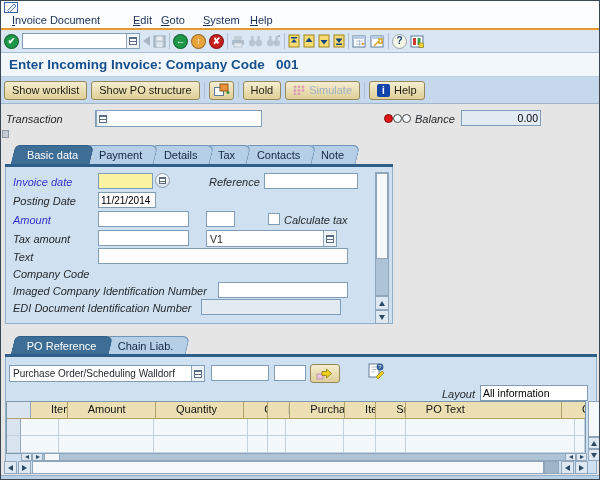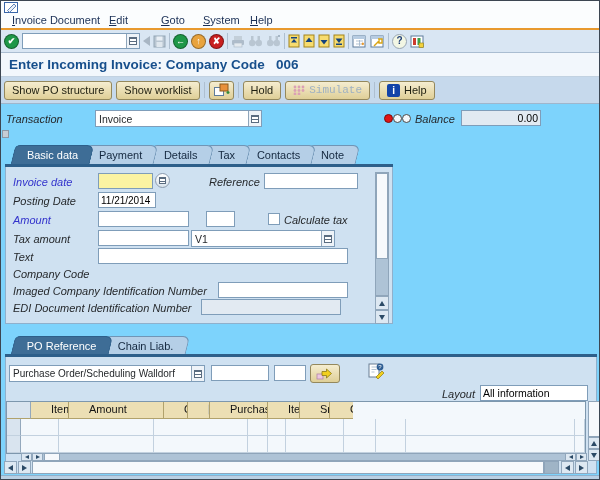--- a/index.html
+++ b/index.html
@@ -1,17 +1,17 @@
 <!DOCTYPE html>
 <html><head>
 <meta charset="utf-8">
 <style>
   * { margin:0; padding:0; box-sizing:border-box; }
   html,body { background:#9aa4ae; }
-  .win { position:relative; width:600px; height:480px; background:#7dd3fc;
+  .win { position:relative; width:600px; height:480px; background:#e5e5e5;
          border:1px solid #3c4652; overflow:hidden;
          font-family:"Liberation Sans",sans-serif; font-size:11px; color:#26292c; }
   .abs { position:absolute; }
 
   
   .topstrip { position:absolute; left:0; top:0; width:100%; height:27px; background:#fbfdfe; }
   .sessionicon { position:absolute; left:3px; top:1px; }
   .mitem { position:absolute; top:13px; display:inline-block; color:#1a2f55; cursor:default; }
   .mitem::first-letter { text-decoration:underline; }
   .orangeline { position:absolute; left:0; top:27px; width:100%; height:2px; background:#e8992e; }
@@ -34,21 +34,21 @@
   .ico { flex:none; display:inline-flex; }
 
   
   .titlerow { position:absolute; left:0; top:52px; width:100%; height:24px; background:#f2f7fc; border-bottom:1px solid #c2d2e1; }
   .apptitle { position:absolute; left:8px; top:4px; font-size:13.5px; font-weight:bold; color:#174f8c; white-space:pre; }
   .apptoolbar { position:absolute; left:0; top:76px; width:100%; height:27px; background:#c6d9ec;
                 border-bottom:1px solid #9fb6cc; display:flex; align-items:center; padding-left:3px; gap:4px; }
   .tanbtn { height:19px; background:linear-gradient(#f5edd0,#dfcf97); border:1px solid #94885c; border-radius:3px;
             padding:0 7px; font-size:11px; font-family:"Liberation Sans",sans-serif; display:inline-flex; align-items:center; gap:4px;
             color:#1f1f10; flex:none; cursor:default; }
-  .tanbtn.dis { color:#9fb1c1;font-family:Liberation Mono, monospace; }
+  .tanbtn.dis { color:#9fb1c1; }
   .iicon { width:13px; height:13px; background:#1243a8; color:#fff; font-weight:bold; font-size:10px;
            display:inline-flex; align-items:center; justify-content:center; border-radius:2px; }
 
   
   .lbl { position:absolute; color:#26292c;font-style:italic; }
   .lbl-req { color:#3333cc; }
   .fld { position:absolute; height:16px; border:1px solid #7f9db9; background:#fff;
          font:10.5px "Liberation Sans",sans-serif; padding:0 2px; color:#000; }
   input.fld { outline:0; }
   .combo { position:absolute; height:17px; border:1px solid #7f9db9; background:#fff; display:flex; align-items:center; }
@@ -104,21 +104,21 @@
 <body>
 
 <div class="win">
 
   <div class="topstrip">
     <svg class="sessionicon" width="15" height="12" viewBox="0 0 15 12">
       <rect x="0.5" y="0.5" width="13" height="10" fill="#fff" stroke="#3a66a8"></rect>
       <path d="M3.5 8.5 L10 2 L12 4 L5.5 10.5 Z" fill="#e9eff7" stroke="#3a66a8" stroke-width="0.8"></path>
     </svg>
     <span class="mitem" style="left:11px">Invoice Document</span>
-    <span class="mitem" style="left:108px">Edit</span>
+    <span class="mitem" style="left:132px">Edit</span>
     <span class="mitem" style="left:160px">Goto</span>
     <span class="mitem" style="left:202px">System</span>
     <span class="mitem" style="left:249px">Help</span>
   </div>
   <div class="orangeline"></div>
 
   <div class="stdtoolbar">
     <span class="circ c-green">✔</span>
     <span class="cmdwrap">
       <input class="cmdinput" value="" style="">
@@ -214,26 +214,26 @@
       <svg width="15" height="13">
           <rect x="1" y="1" width="12" height="11" fill="#fff" stroke="#5f7c9c"></rect>
           <rect x="3" y="3" width="3" height="7" fill="#cc3b2e"></rect>
           <rect x="7.5" y="3" width="3" height="7" fill="#3f9e48"></rect>
           <rect x="9" y="8" width="4.5" height="4.5" fill="#f3d23c" stroke="#8d7a14" stroke-width="0.6"></rect>
         </svg>
     </span>
   </div>
 
   <div class="titlerow">
-    <div class="apptitle">Enter Incoming Invoice: Company Code   006</div>
+    <div class="apptitle">Enter Incoming Invoice: Company Code   001</div>
   </div>
 
   <div class="apptoolbar">
+    <button class="tanbtn">Show worklist</button>
     <button class="tanbtn">Show PO structure</button>
-    <button class="tanbtn">Show worklist</button>
     <span class="vsep"></span>
     <button class="tanbtn" style="padding:0 3px;">
       <svg width="17" height="14">
           <rect x="1.5" y="4.5" width="9" height="8" fill="#fff" stroke="#5f7c9c"></rect>
           <rect x="7" y="1" width="8" height="7" fill="#e8903a" stroke="#8c5a1e"></rect>
           <path d="M13.5 9.5 h3 M15 8 v3" stroke="#2f8a36" stroke-width="1.3"></path>
         </svg>
     </button>
     <span class="vsep"></span>
     <button class="tanbtn">Hold</button>
@@ -254,21 +254,20 @@
     </button>
     <span class="vsep"></span>
     <button class="tanbtn">
       <span class="iicon">i</span>
       <span>Help</span>
     </button>
   </div>
 
   <span class="lbl" style="left:5px; top:112px;">Transaction</span>
   <div class="combo" style="left:94px; top:109px; width:167px;">
-    <span class="ctext">Invoice</span>
     <span class="ddbtn" style="height:15px;">
         <span class="ddlines"></span>
       </span>
   </div>
   <span class="abs" style="left:383px; top:112px;">
     <span class="light on"></span><span class="light"></span><span class="light"></span>
   </span>
   <span class="lbl" style="left:414px; top:112px;">Balance</span>
   <div class="fld ro" style="left:460px; top:109px; width:80px; text-align:right; padding-top:1px;">0.00</div>
   <div class="dockbox"></div>
@@ -308,21 +307,21 @@
   <input class="fld" style="left: 97px; top: 191px; width: 58px; font-size: 10px; z-index: 2;" value="11/21/2014">
 
   <span class="lbl lbl-req" style="left:12px; top:213px; z-index:2;">Amount</span>
   <input class="fld" style="left: 97px; top: 210px; width: 91px; z-index: 2;" value="">
   <input class="fld" style="left: 205px; top: 210px; width: 29px; z-index: 2;" value="">
   <span class="cb" style="left:267px; top:212px; z-index:2;"></span>
   <span class="lbl" style="left:283px; top:213px; z-index:2;">Calculate tax</span>
 
   <span class="lbl" style="left:12px; top:232px; z-index:2;">Tax amount</span>
   <input class="fld" style="left: 97px; top: 229px; width: 91px; z-index: 2;" value="">
-  <div class="combo" style="left:190px; top:229px; width:144px; z-index:2;">
+  <div class="combo" style="left:205px; top:229px; width:131px; z-index:2;">
     <span class="ctext">V1</span>
     <span class="ddbtn" style="height:15px;">
         <span class="ddlines"></span>
       </span>
   </div>
 
   <span class="lbl" style="left:12px; top:250px; z-index:2;">Text</span>
   <input class="fld" style="left: 97px; top: 247px; width: 250px; z-index: 2;" value="">
 
   <span class="lbl" style="left:12px; top:267px; z-index:2;">Company Code</span>
@@ -377,30 +376,32 @@
       </svg>
   </span>
   <span class="lbl" style="left:441px; top:387px; z-index:2;">Layout</span>
   <input class="fld" style="left: 479px; top: 384px; width: 108px; z-index: 2;" value="All information">
 
   <div class="ptable">
     <div class="trow thead">
       <div class="tc sel w0"></div>
       <div class="tc w1">Item</div>
       <div class="tc w2">Amount</div>
+      <div class="tc w3">Quantity</div>
       <div class="tc w4">Or..</div>
       <div class="tc w5">
         <svg width="13" height="12">
             <rect x="1" y="2" width="8" height="9" fill="#dde3e9" stroke="#9aa7b4" stroke-width="0.7"></rect>
             <path d="M3.5 6.5 L6 9 L11 2.5" fill="none" stroke="#1d8a2e" stroke-width="2"></path>
           </svg>
       </div>
       <div class="tc w6">Purchase O..</div>
       <div class="tc w7">Item</div>
       <div class="tc w8">Smar..</div>
+      <div class="tc w9">PO Text</div>
       <div class="tc w10">O</div>
     </div>
     <div class="trow tbody">
       <div class="tc sel w0"></div>
       <div class="tc w1"></div>
         <div class="tc w2"></div>
       <div class="tc w3"></div>
         <div class="tc w4"></div>
       <div class="tc w5"></div>
         <div class="tc w6"></div>

